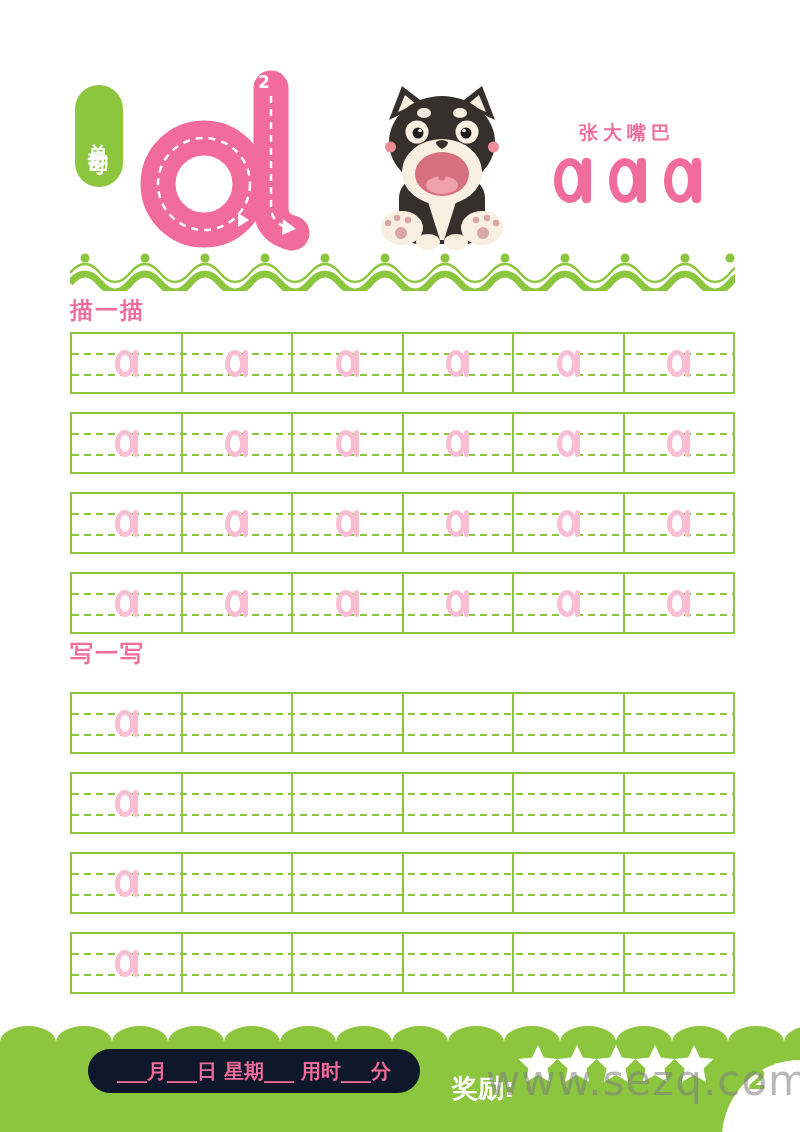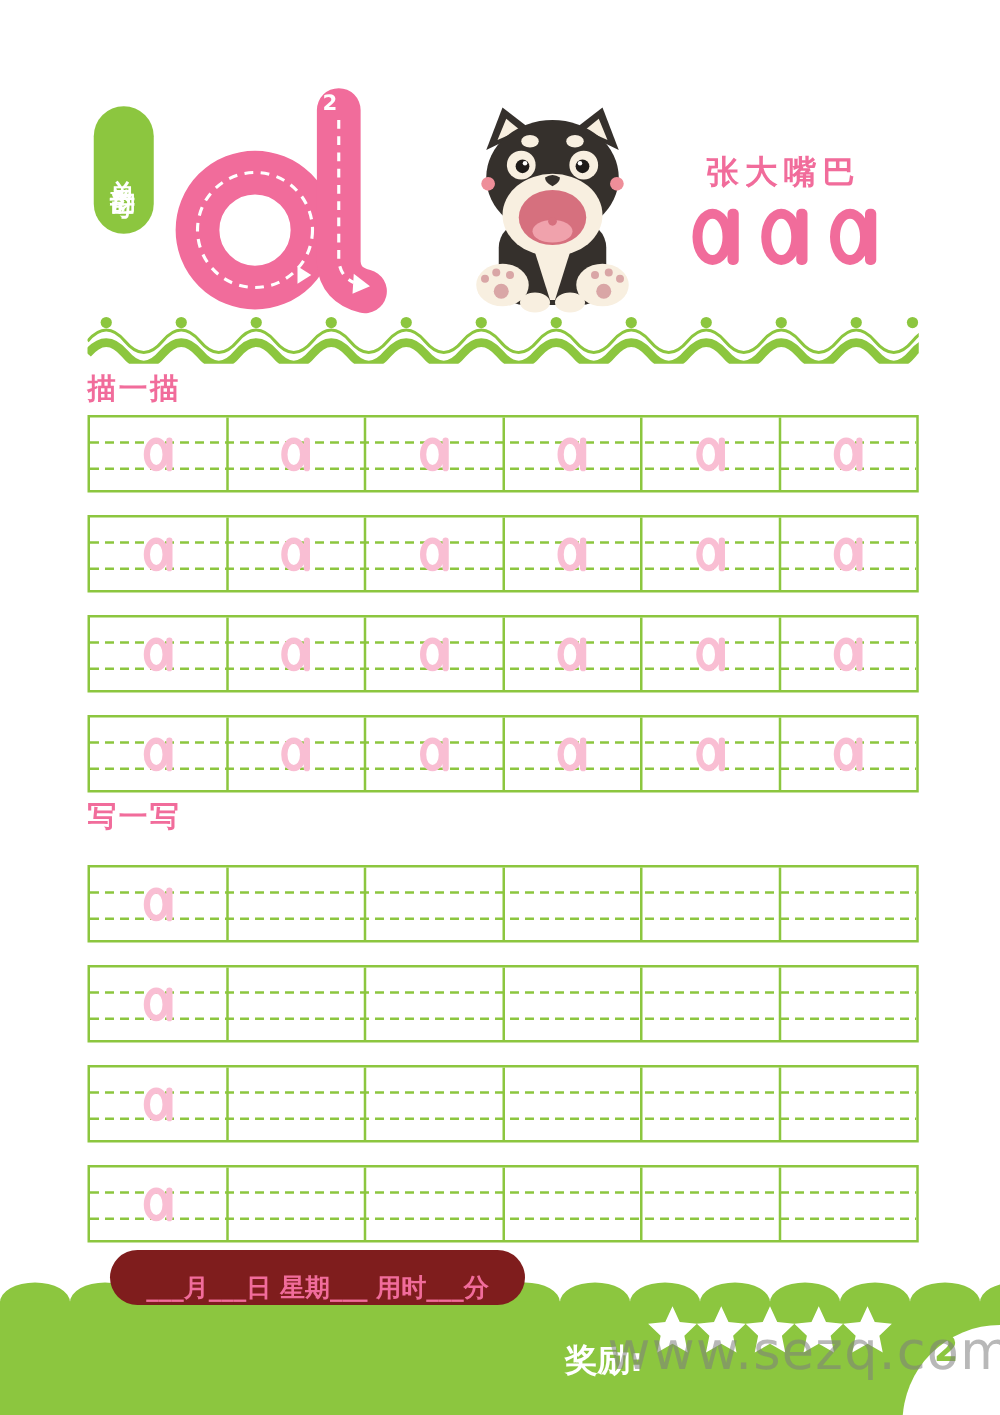--- a/index.html
+++ b/index.html
@@ -16,21 +16,21 @@
   
   .header{position:absolute;left:0;top:0;width:800px;height:260px;}
   .category-tab{position:absolute;left:75px;top:85px;width:48px;height:102px;
     background:var(--green);border-radius:24px;color:#fff;
     display:flex;align-items:center;justify-content:center;
     writing-mode:vertical-rl;text-orientation:upright;
     font-size:20px;font-weight:bold;letter-spacing:6px;}
   .big-letter{position:absolute;left:140px;top:70px;width:170px;height:182px;}
   .puppy{position:absolute;left:377px;top:82px;width:130px;height:170px;}
   .phrase-block{position:absolute;left:538px;top:120px;width:178px;text-align:center;}
-  .phrase{color:var(--pink);font-size:26px;font-weight:bold;letter-spacing:5px;}
+  .phrase{color:var(--pink);font-size:19px;font-weight:bold;letter-spacing:5px;}
   .aaa-row{margin-top:12px;display:flex;justify-content:center;gap:18px;color:var(--pink);}
 
   
   .glyph-a{position:relative;display:inline-block;}
   .glyph-a::before{content:"";position:absolute;left:0;top:0;box-sizing:border-box;
     border-style:solid;border-color:currentColor;border-radius:50%;}
   .glyph-a::after{content:"";position:absolute;right:0;top:0;background:currentColor;}
   .glyph-a.small{width:23px;height:27px;color:var(--lightpink);}
   .glyph-a.small::before{width:20px;height:27px;border-width:5px;}
   .glyph-a.small::after{width:5px;height:27px;border-radius:2.5px;}
@@ -56,22 +56,22 @@
     z-index:0;}
   .grid-row::before{top:19px;}
   .grid-row::after{top:40px;}
   .cell{flex:1;position:relative;display:flex;align-items:center;justify-content:center;}
   .cell + .cell{border-left:2px solid var(--green);}
   .cell .glyph-a{z-index:1;}
 
   
   .footer-band{position:absolute;left:0;top:1041px;width:800px;height:91px;background:var(--green);}
   .scallop{position:absolute;left:0;top:1024px;width:800px;height:18px;}
-  .date-pill{position:absolute;left:88px;top:1000px;width:332px;height:44px;background:#7f1d1d;
-    border-radius:22px;display:flex;align-items:flex-end;justify-content:center;
+  .date-pill{position:absolute;left:88px;top:1049px;width:332px;height:44px;background:#0f172a;
+    border-radius:22px;display:flex;align-items:center;justify-content:center;
     color:var(--pink);font-size:20px;font-weight:bold;z-index:3;}
   .reward-label{position:absolute;left:452px;top:1051px;color:#fff;
     font-size:26px;font-weight:bold;z-index:3;margin-top:20px;}
   .stars{position:absolute;left:518px;top:1043px;display:flex;z-index:3;}
   .stars svg{margin-right:-1px;}
   .page-circle{position:absolute;left:722px;top:1060px;width:156px;height:156px;
     border-radius:50%;background:#fff;z-index:2;}
   .page-number{position:absolute;left:744px;top:1063px;width:26px;text-align:center;
     color:var(--green);font-size:28px;font-weight:bold;z-index:4;}
   .watermark{position:absolute;left:486px;top:1056px;font-size:42px;

